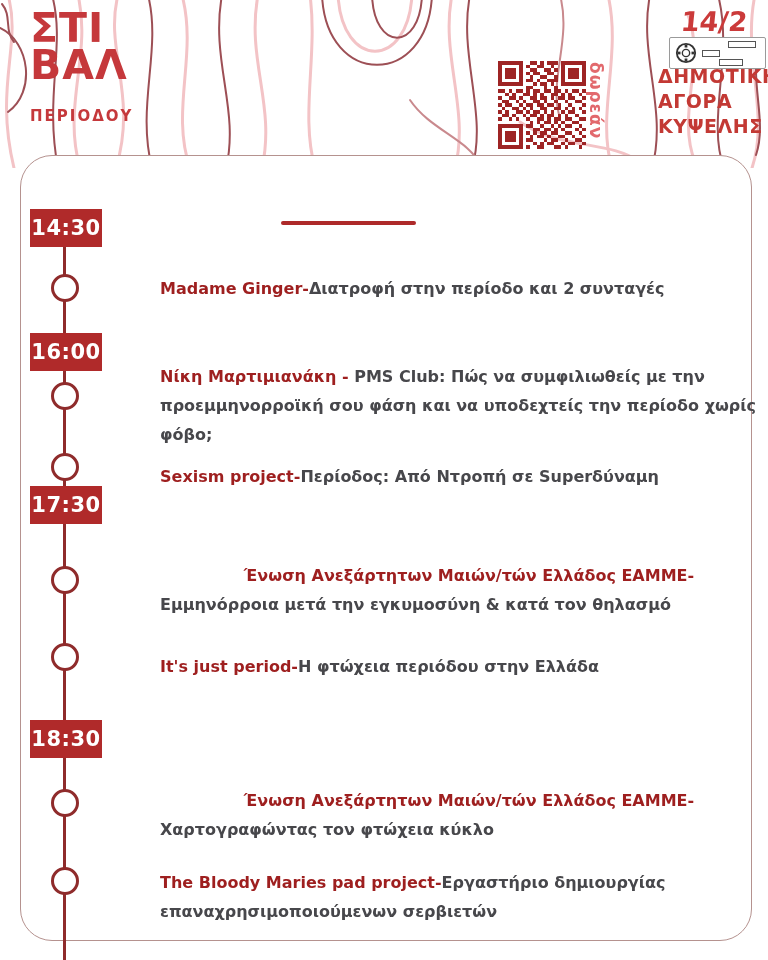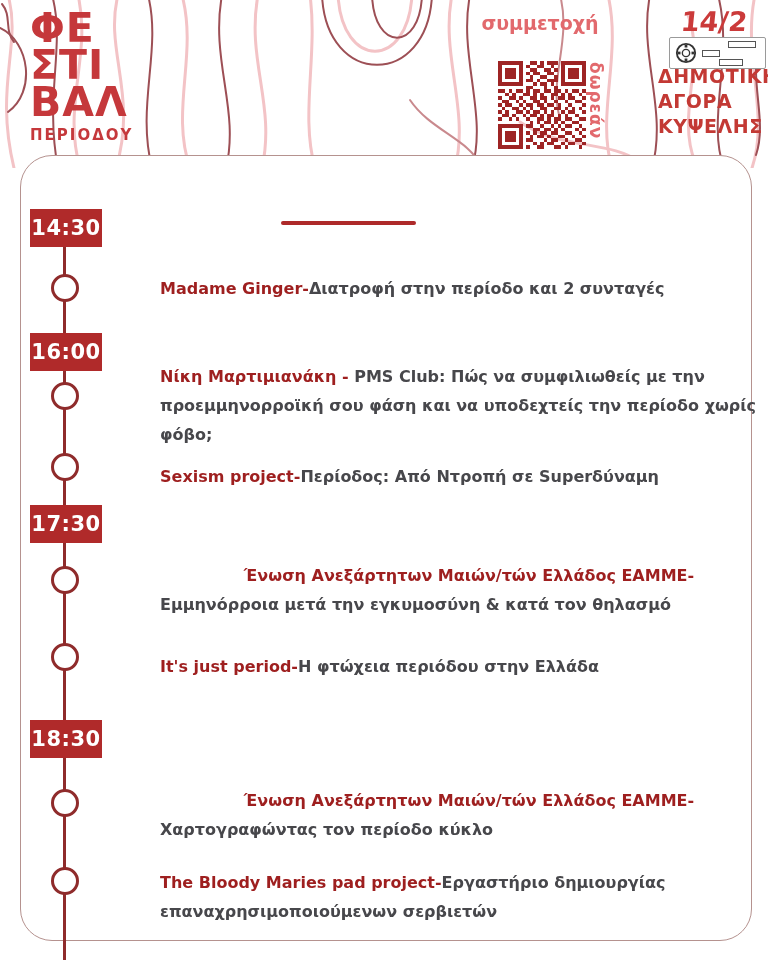--- a/index.html
+++ b/index.html
@@ -6,21 +6,21 @@
   .poster{
     position:relative;width:768px;height:960px;overflow:hidden;
     background:#ffffff;
     font-family:"DejaVu Sans","Liberation Sans",sans-serif;
     font-weight:700;
   }
   .abs{position:absolute;}
   
   .squiggles{position:absolute;left:0;top:0;}
   .logo{left:30px;top:10px;color:#c5383b;line-height:37px;font-size:41px;letter-spacing:1px;}
-  .logo .sub{font-size:15px;letter-spacing:2px;line-height:22px;margin-top:3px;}
+  .logo .sub{font-size:15px;letter-spacing:2px;line-height:22px;margin-top:21px;}
   .signup{left:455px;top:12px;width:170px;text-align:center;color:#e2696d;font-size:19px;line-height:23px;}
   .qr{left:498px;top:61px;}
   .free{left:586px;top:62px;height:95px;color:#e2696d;font-size:17px;
         writing-mode:vertical-rl;letter-spacing:1px;}
   .date{left:681px;top:6px;color:#cb3a3a;font-size:27px;transform:skewX(-6deg);}
   .sponsors{left:669px;top:37px;width:95px;height:30px;background:#ffffff;
             border:1px solid #9a9a9a;border-radius:2px;display:flex;align-items:center;}
   .emblem{width:22px;height:22px;margin-left:5px;}
   .marketlogo{flex:1;display:flex;flex-direction:column;align-items:center;gap:2px;margin:0 5px;}
   .marketlogo .bar{border:1px solid #555;height:5px;}
@@ -76,28 +76,26 @@
       <path d="M718 -5 C 734 55, 706 120, 724 168"></path>
       <path d="M760 40 C 748 80, 768 120, 756 155"></path>
     </g>
     <g stroke="#c9898d" stroke-width="2" stroke-linecap="round">
       <path d="M410 100 C 430 130, 470 140, 480 165"></path>
       <path d="M560 -5 C 572 40, 548 80, 560 118"></path>
     </g>
   </svg>
 
   <div class="abs logo">
-    <div>ΦΕ</div>
     <div>ΣΤΙ</div>
     <div>ΒΑΛ</div>
     <div class="sub">ΠΕΡΙΟΔΟΥ</div>
   </div>
 
   <div class="abs signup">
-    <div>συμμετοχή</div>
   </div>
 
   <svg class="abs qr" width="88" height="88" viewBox="0 0 25 25" shape-rendering="crispEdges">
     <g fill="#9e2424">
       <rect x="0" y="0" width="7" height="7"></rect>
         <rect x="18" y="0" width="7" height="7"></rect>
         <rect x="0" y="18" width="7" height="7"></rect>
     </g>
     <g fill="#ffffff">
       <rect x="1" y="1" width="5" height="5"></rect>
@@ -163,21 +161,21 @@
   </div>
 
   <div class="abs panel"></div>
 
   <div class="abs title-underline"></div>
 
   <div class="abs tline"></div>
 
   <div class="abs badge" style="top:209px">14:30</div>
   <div class="abs badge" style="top:333px">16:00</div>
-  <div class="abs badge" style="top:505px">17:30</div>
+  <div class="abs badge" style="top:486px">17:30</div>
   <div class="abs badge" style="top:720px">18:30</div>
 
   <div class="abs dot" style="top:274px"></div>
   <div class="abs dot" style="top:382px"></div>
   <div class="abs dot" style="top:453px"></div>
   <div class="abs dot" style="top:566px"></div>
   <div class="abs dot" style="top:643px"></div>
   <div class="abs dot" style="top:789px"></div>
   <div class="abs dot" style="top:867px"></div>
 
@@ -195,20 +193,20 @@
 
   <div class="abs event stacked" style="top:561px">
     <span class="ename">Ένωση Ανεξάρτητων Μαιών/τών Ελλάδος ΕΑΜΜΕ-</span><span class="edesc">Εμμηνόρροια μετά την εγκυμοσύνη &amp; κατά τον θηλασμό</span>
   </div>
 
   <div class="abs event" style="top:652px">
     <span class="ename">It's just period-</span><span class="edesc">Η φτώχεια περιόδου στην Ελλάδα</span>
   </div>
 
   <div class="abs event stacked" style="top:786px">
-    <span class="ename">Ένωση Ανεξάρτητων Μαιών/τών Ελλάδος ΕΑΜΜΕ-</span><span class="edesc">Χαρτογραφώντας τον περίοδο κύκλο</span>
+    <span class="ename">Ένωση Ανεξάρτητων Μαιών/τών Ελλάδος ΕΑΜΜΕ-</span><span class="edesc">Χαρτογραφώντας τον φτώχεια κύκλο</span>
   </div>
 
   <div class="abs event" style="top:868px">
     <span class="ename">The Bloody Maries pad project-</span><span class="edesc">Εργαστήριο δημιουργίας επαναχρησιμοποιούμενων σερβιετών</span>
   </div>
 
 </div>
 
 </body></html>

